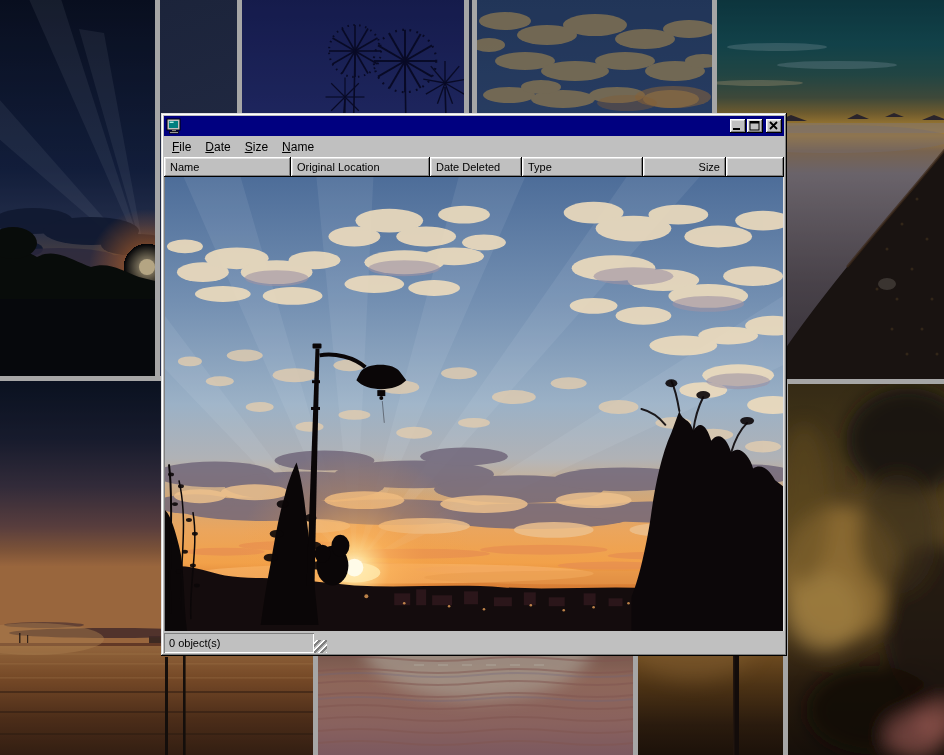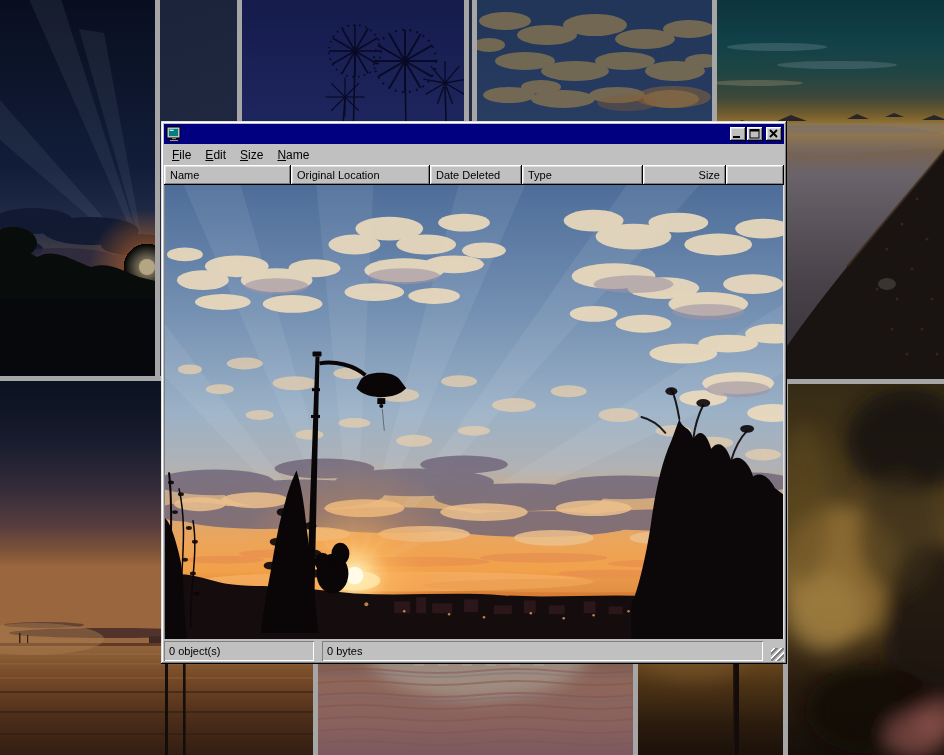--- a/index.html
+++ b/index.html
@@ -7,21 +7,21 @@
     width:944px;height:755px;overflow:hidden;position:relative;
     background:linear-gradient(160deg,#1a2238 0%,#2c3553 60%,#232c47 100%);
     font-family:"Liberation Sans",sans-serif;
   }
   
   .tile{position:absolute;border:5px solid #a6a6a6;box-sizing:border-box;overflow:hidden;background:#111;}
   .tile svg{display:block;width:100%;height:100%;}
   .tile .dim{position:absolute;inset:0;background:rgba(6,9,20,.30);}
   
   .window{
-    position:absolute;left:161px;top:121px;width:626px;height:543px;z-index:10;
+    position:absolute;left:161px;top:113px;width:626px;height:543px;z-index:10;
     background:#c0c0c0;box-sizing:border-box;padding:3px;
     box-shadow:inset -1px -1px 0 #000, inset 1px 1px 0 #dfdfdf, inset -2px -2px 0 #808080, inset 2px 2px 0 #fff;
     display:flex;flex-direction:column;
   }
   .titlebar{height:18px;background:#000080;display:flex;align-items:center;padding:1px 2px;flex:0 0 auto;}
   .title-icon{width:16px;height:16px;margin-right:3px;}
   .title-spacer{flex:1;}
   .tbtn{
     width:16px;height:14px;background:#c0c0c0;margin-left:1px;position:relative;
     box-shadow:inset -1px -1px 0 #000, inset 1px 1px 0 #fff, inset -2px -2px 0 #808080, inset 2px 2px 0 #dfdfdf;
@@ -33,21 +33,21 @@
   .colheaders{height:20px;display:flex;flex:0 0 auto;background:#c0c0c0;justify-content:space-between;}
   .hcell{
     box-sizing:border-box;height:20px;font-size:11px;color:#000;display:flex;align-items:center;
     padding:0 6px;background:#c0c0c0;
     box-shadow:inset -1px -1px 0 #000, inset 1px 1px 0 #fff, inset -2px -2px 0 #808080, inset 2px 2px 0 #dfdfdf;
   }
   .hcell.right{justify-content:flex-end;}
   .hcell.fill{flex:1;}
   .content{flex:1;position:relative;overflow:hidden;background:#000;border-left:1px solid #808080;border-right:1px solid #dfdfdf;}
   .content svg{display:block;width:100%;height:100%;}
-  .statusbar{height:20px;flex:0 0 auto;display:flex;align-items:stretch;gap:8px;padding-top:2px;}
+  .statusbar{height:20px;flex:0 0 auto;display:flex;align-items:stretch;gap:0;padding-top:2px;}
   .spanel{
     box-sizing:border-box;font-size:11px;color:#000;display:flex;align-items:center;padding:0 5px;
     box-shadow:inset 1px 1px 0 #808080, inset -1px -1px 0 #fff;
   }
   .spanel.first{width:150px;}
   .spanel.second{flex:1;}
   .grip{
     width:13px;align-self:flex-end;height:13px;
     background:repeating-linear-gradient(135deg,#c0c0c0 0 2px,#fff 2px 3px,#808080 3px 5px);
   }
@@ -445,21 +445,21 @@
       </span>
       <span class="tbtn" style="margin-left:3px;">
         <svg viewBox="0 0 16 14">
           <path d="M4,3 L11,10 M11,3 L4,10" stroke="#000" stroke-width="1.8"></path>
         </svg>
       </span>
     </div>
 
     <div class="menubar">
       <span class="menu-item">File</span>
-      <span class="menu-item">Edit</span>
+      <span class="menu-item">Date</span>
       <span class="menu-item">Size</span>
       <span class="menu-item">Name</span>
     </div>
 
     <div class="colheaders">
       <div class="hcell" style="width:127px;">Name</div>
       <div class="hcell" style="width:139px;">Original Location</div>
       <div class="hcell" style="width:92px;">Date Deleted</div>
       <div class="hcell" style="width:121px;">Type</div>
       <div class="hcell right" style="width:83px;">Size</div>
@@ -684,18 +684,17 @@
           <path d="M196,197 C202,187 230,187 236,197 L242,205 C231,217 203,217 192,205 Z" fill="#0a0607"></path>
           <rect x="213" y="215" width="8" height="6" fill="#0a0607"></rect>
           <circle cx="217" cy="223" r="2" fill="#0a0607"></circle>
           <path d="M218,226 L220,248" stroke="#0a0607" stroke-width="1" opacity=".4" fill="none"></path>
         </g>
       </svg>
     </div>
 
     <div class="statusbar">
       <div class="spanel first">0 object(s)</div>
-      <div class="spanel second">0 bytes</div>
       <div class="grip"></div>
     </div>
 
   </div>
 </div>
 
 </body></html>

